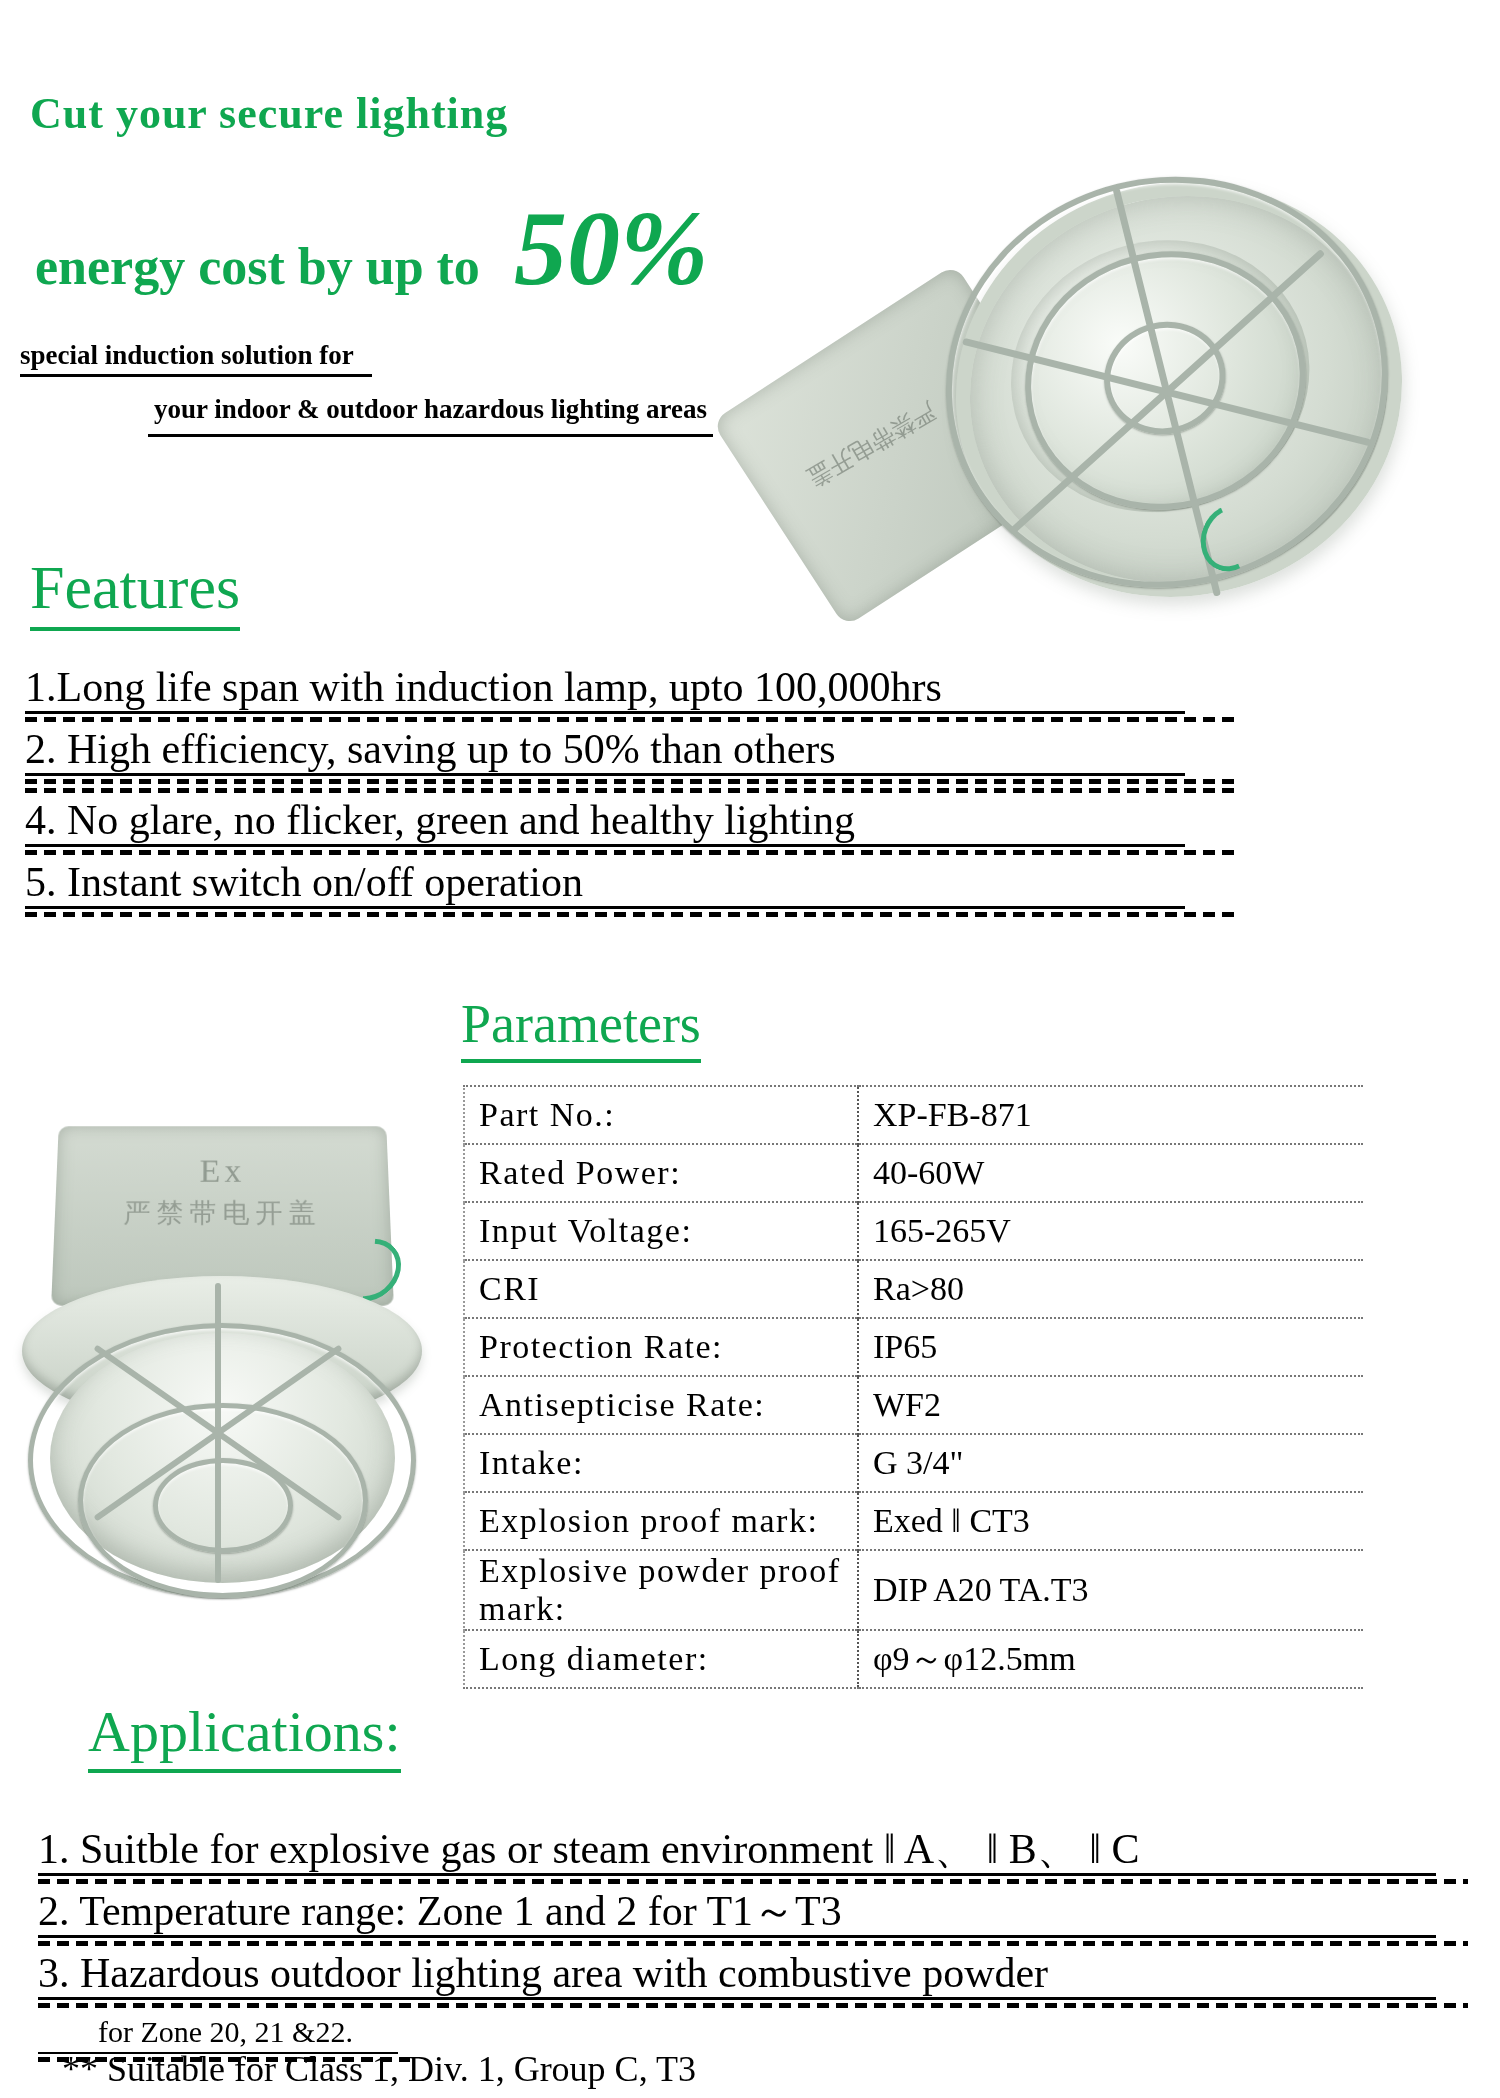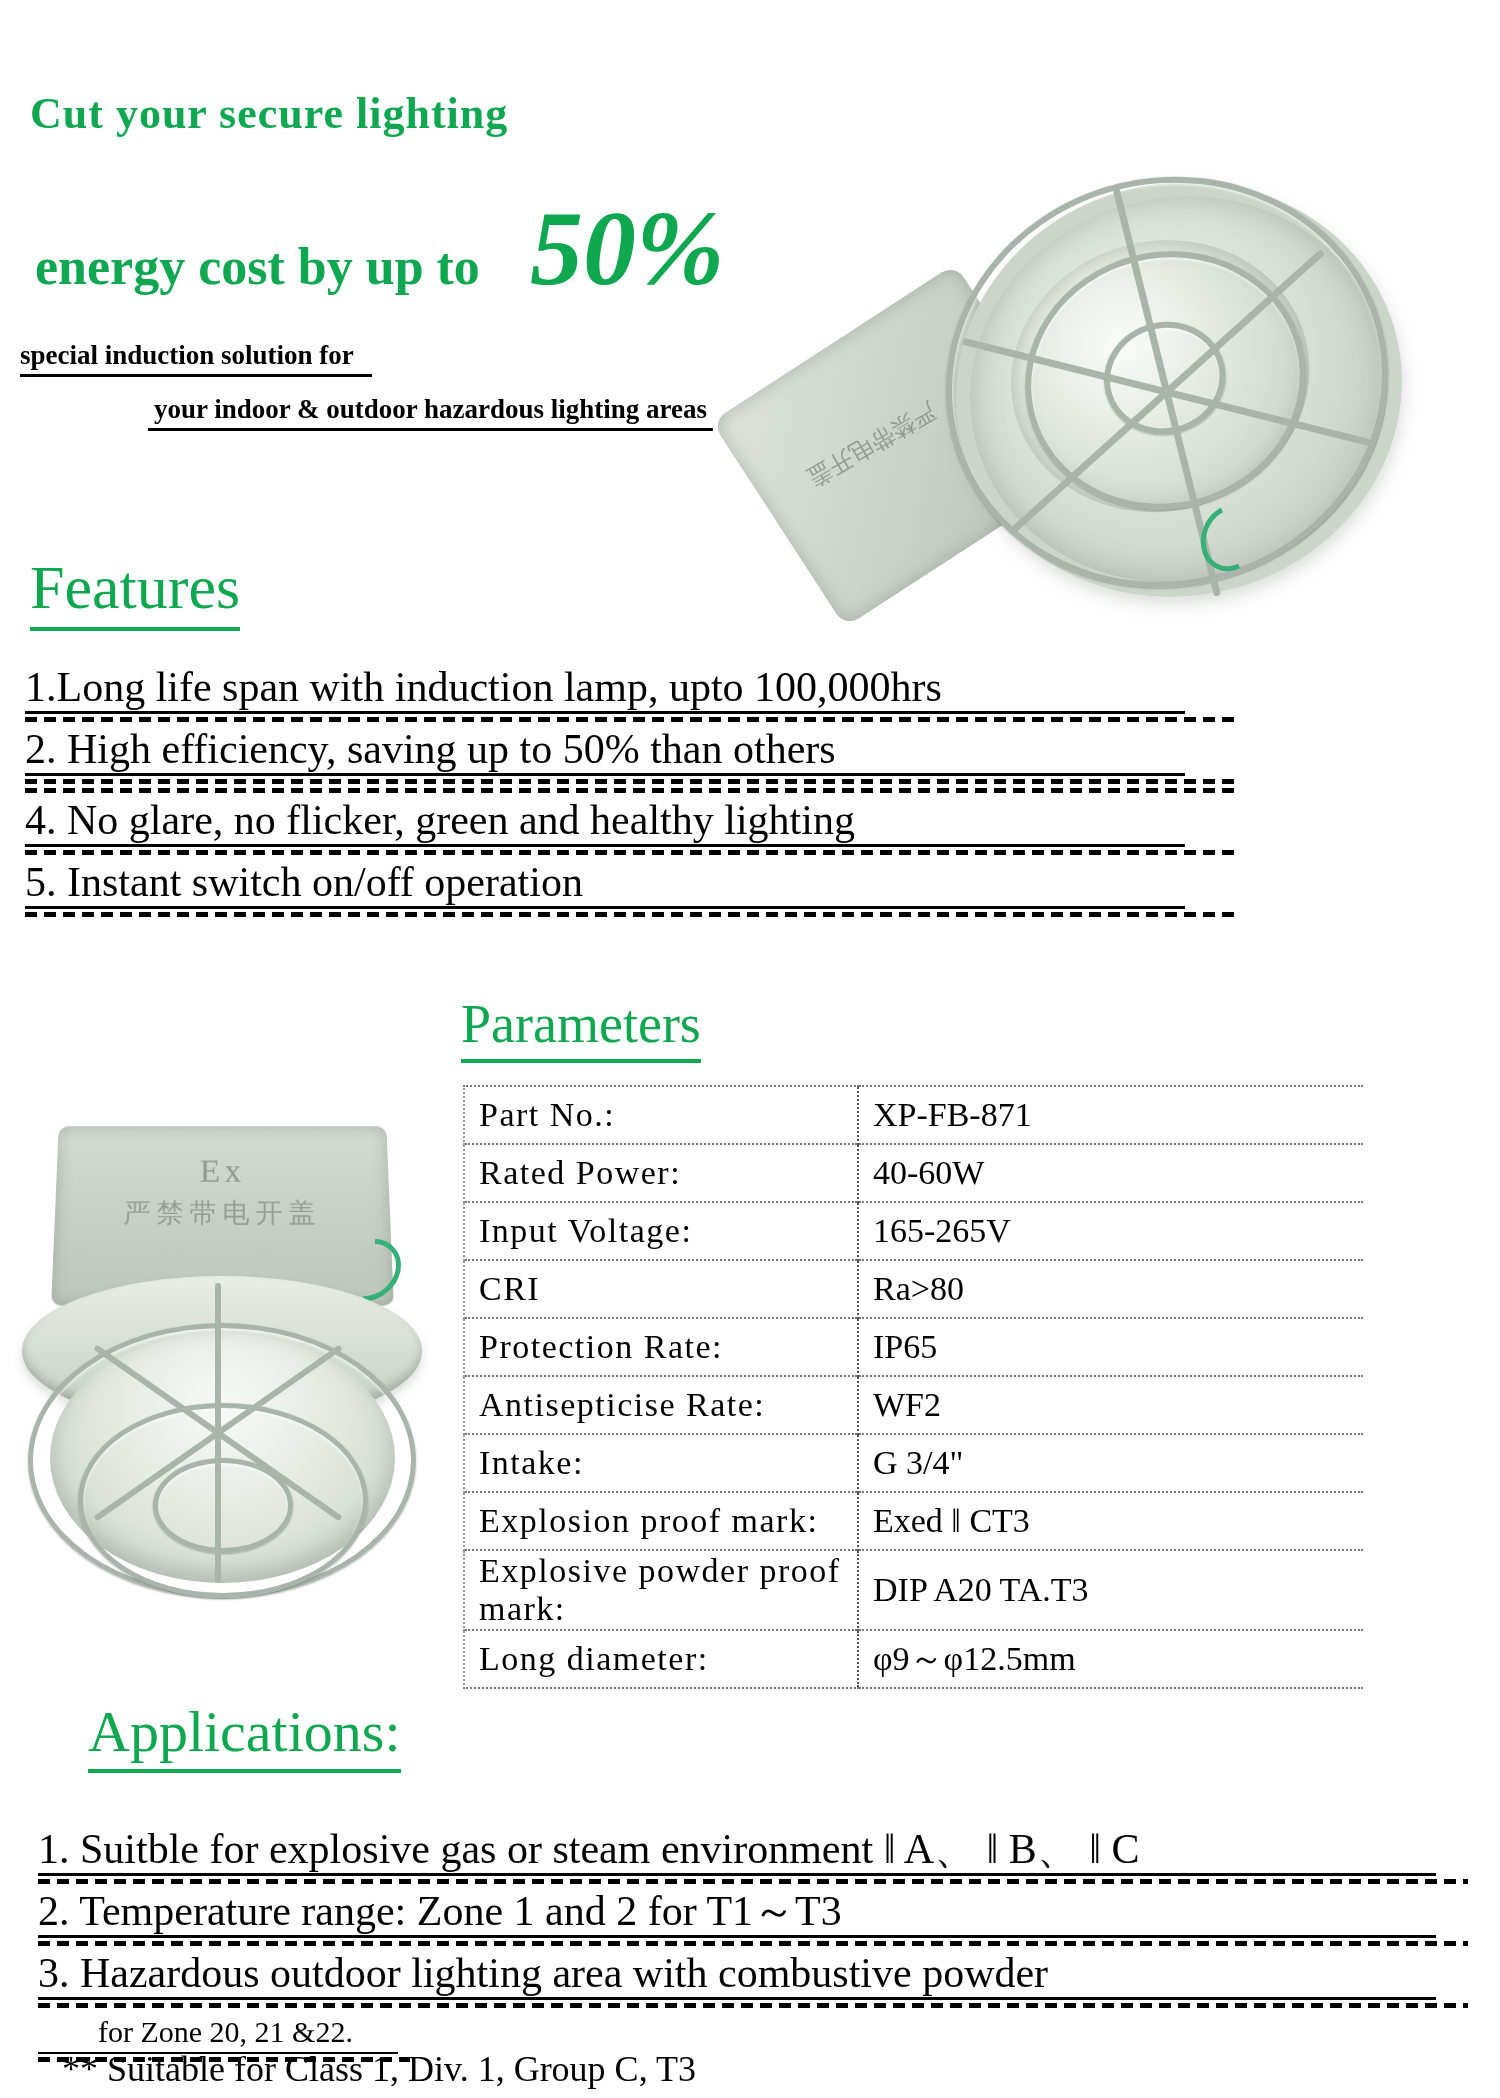--- a/index.html
+++ b/index.html
@@ -12,25 +12,25 @@
   }
   html,body{margin:0;padding:0;background:#fff;}
   .page{position:relative;width:1500px;height:2098px;background:#ffffff;overflow:hidden;
         font-family:"Liberation Serif", serif;color:#000;}
 
   
   .headline1{position:absolute;left:30px;top:88px;font-size:44px;font-weight:bold;
              color:var(--accent-green);letter-spacing:1px;white-space:nowrap;}
   .headline2{position:absolute;left:35px;top:196px;display:flex;align-items:baseline;gap:34px;}
   .h2-text{font-size:52px;font-weight:bold;color:var(--accent-green);white-space:nowrap;}
-  .h2-pct{font-size:106px;font-weight:bold;font-style:italic;color:var(--accent-green);line-height:1;margin-left:16px;}
+  .h2-pct{font-size:106px;font-weight:bold;font-style:italic;color:var(--accent-green);line-height:1;}
   .sub1{position:absolute;left:20px;top:340px;font-size:27px;font-weight:bold;
         border-bottom:3px solid #000;padding:0 18px 3px 0;white-space:nowrap;}
   .sub2{position:absolute;left:148px;top:394px;font-size:27px;font-weight:bold;
-        border-bottom:3px solid #000;padding:0 6px 3px 6px;white-space:nowrap;}
+        border-bottom:3px solid #000;padding:0 6px 9px 6px;white-space:nowrap;}
 
   
   .sec-title{position:absolute;color:var(--accent-green);font-weight:normal;margin:0;
              border-bottom:4px solid var(--accent-green);padding-bottom:4px;white-space:nowrap;}
   .features-title{left:30px;top:552px;font-size:62px;}
   .params-title{left:461px;top:993px;font-size:54px;}
   .apps-title{left:88px;top:1698px;font-size:58px;}
 
   
   .features-list{position:absolute;left:25px;top:664px;width:1210px;}

